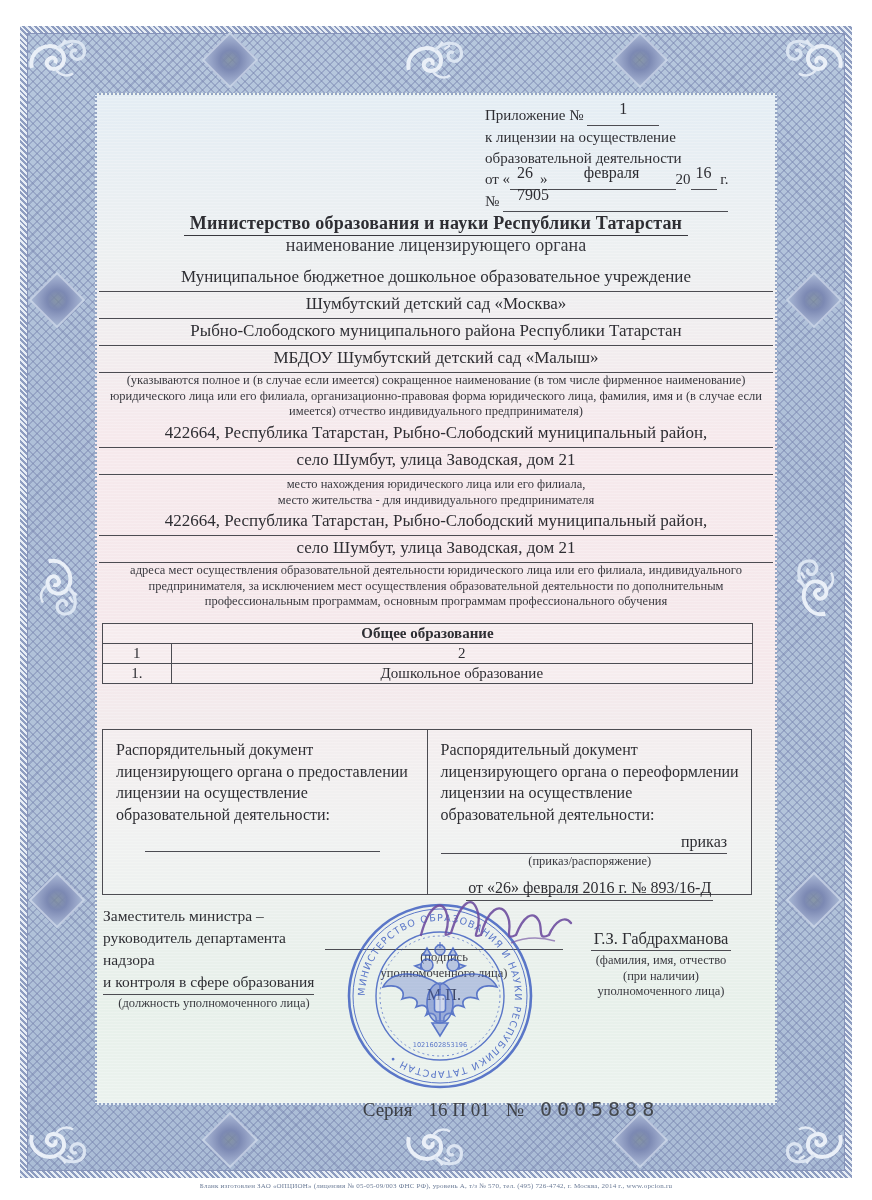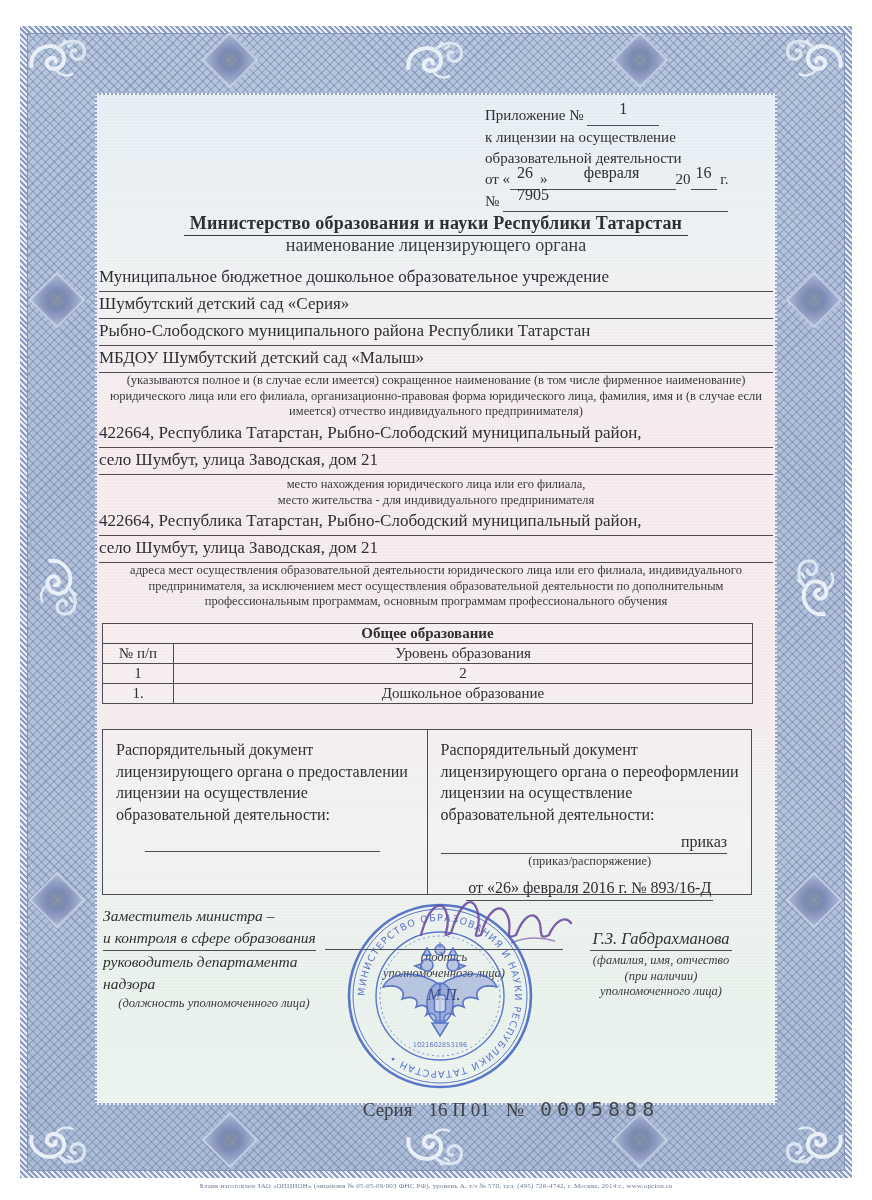--- a/index.html
+++ b/index.html
@@ -38,38 +38,38 @@
 
   
   .hdr{left:388px;top:10px;right:-12px;font-size:15px;line-height:20px;font-family:Liberation Serif, serif;}
   .hdr .row{margin-bottom:1px;}
 
   
   .authority-name{font-size:18px;font-weight:bold;display:inline-block;
     border-bottom:1.5px solid #38383e;padding:0 6px 1px 6px;letter-spacing:.2px;}
 
   
-  .docline{font-size:17px;line-height:24px;height:26px;border-bottom:1px solid #4c4c52;}
+  .docline{font-size:17px;line-height:24px;height:26px;text-align:center;border-bottom:1px solid #4c4c52;}
 
   
   table.edu{border-collapse:collapse;width:100%;background:rgba(255,255,255,.18);}
   table.edu td{border:1px solid #4c4c52;font-size:15px;text-align:center;padding:1px 4px;}
   td.tbl-title{font-size:17px;font-weight:bold;padding:3px 0;}
   .colnum{width:62px;}
 
   
   .orders{border:1.4px solid #4c4c52;display:flex;background:rgba(255,255,255,.12);}
   .ocell{width:50%;padding:9px 12px 10px 13px;font-size:16px;line-height:21.5px;position:relative;}
   .ocell.left{border-right:1.4px solid #4c4c52;}
   .oblank{position:absolute;bottom:42px;left:42px;width:235px;border-bottom:1px solid #4c4c52;}
   .odoc{margin-top:6px;text-align:right;border-bottom:1px solid #4c4c52;width:96%;}
   .odetails{margin-top:8px;display:inline-block;border-bottom:1px solid #4c4c52;padding:0 2px 1px 2px;}
 
   
-  .sig{display:flex;left:6px;right:16px;top:810px;font-style:italic;}
+  .sig{display:flex;left:6px;right:16px;top:810px;}
   .sig-left{width:222px;font-size:15.5px;line-height:22px;}
   .sig-mid{width:238px;position:relative;}
   .sig-right{flex:1;text-align:center;padding-top:24px;}
   .sigline{height:44px;border-bottom:1px solid #4c4c52;}
   .name-u{display:inline-block;font-size:16.5px;border-bottom:1px solid #4c4c52;padding:0 3px 1px 3px;}
 
   
   .serial{left:0;right:0;top:1002px;text-align:center;padding-left:150px;font-size:19px;color:#3d4046;}
   .serial .digits{font-family:"DejaVu Sans Mono", monospace;letter-spacing:5px;font-size:20px;color:#44484e;}
   .serial .gap{display:inline-block;width:16px;}
@@ -147,21 +147,21 @@
         </div>
       </div>
 
       <div class="abs c" style="left:0;right:0;top:118px;">
         <span class="authority-name">Министерство образования и науки Республики Татарстан</span>
         <div class="cap" style="font-size:18px;margin-top:2px;">наименование лицензирующего органа</div>
       </div>
 
       <div class="abs" style="left:2px;right:2px;top:170px;">
         <div class="docline">Муниципальное бюджетное дошкольное образовательное учреждение</div>
-        <div class="docline">Шумбутский детский сад «Серия»</div>
+        <div class="docline">Шумбутский детский сад «Москва»</div>
         <div class="docline">Рыбно-Слободского муниципального района Республики Татарстан</div>
         <div class="docline">МБДОУ Шумбутский детский сад «Малыш»</div>
       </div>
       <div class="abs cap" style="left:6px;right:6px;top:278px;">(указываются полное и (в случае если имеется) сокращенное наименование (в том числе фирменное наименование) юридического лица или его филиала, организационно-правовая форма юридического лица, фамилия, имя и (в случае если имеется) отчество индивидуального предпринимателя)</div>
 
       <div class="abs" style="left:2px;right:2px;top:326px;">
         <div class="docline">422664, Республика Татарстан, Рыбно-Слободский муниципальный район,</div>
         <div class="docline">село Шумбут, улица Заводская, дом 21</div>
       </div>
       <div class="abs cap" style="left:6px;right:6px;top:382px;">
@@ -174,24 +174,20 @@
         <div class="docline">село Шумбут, улица Заводская, дом 21</div>
       </div>
       <div class="abs cap" style="left:6px;right:6px;top:468px;">адреса мест осуществления образовательной деятельности юридического лица или его филиала, индивидуального предпринимателя, за исключением мест осуществления образовательной деятельности по дополнительным профессиональным программам, основным программам профессионального обучения</div>
 
       <div class="abs" style="left:5px;right:22px;top:528px;border-radius:19px;">
         <table class="edu">
           <tbody>
               <tr>
                 <td class="tbl-title" colspan="2">Общее образование</td>
               </tr>
-          <tr>
-            <td class="colnum">№ п/п</td>
-            <td>Уровень образования</td>
-          </tr>
           <tr>
             <td>1</td>
             <td>2</td>
           </tr>
           <tr>
             <td>1.</td>
             <td>Дошкольное образование</td>
           </tr>
         </tbody>
           </table>
@@ -206,22 +202,22 @@
           <div>Распорядительный документ лицензирующего органа о переоформлении лицензии на осуществление образовательной деятельности:</div>
           <div class="odoc">приказ</div>
           <div class="cap">(приказ/распоряжение)</div>
           <div class="c"><span class="odetails">от «26» февраля 2016 г. № 893/16-Д</span></div>
         </div>
       </div>
 
       <div class="abs sig">
         <div class="sig-left">
           <div>Заместитель министра –</div>
+          <div>руководитель департамента надзора</div>
           <div><span class="uline" style="display:inline-block;padding-bottom:1px;">и контроля в сфере образования</span></div>
-          <div>руководитель департамента надзора</div>
           <div class="cap" style="margin-top:1px;">(должность уполномоченного лица)</div>
         </div>
         <div class="sig-mid">
           <div class="sigline"></div>
           <div class="cap">
             <div>(подпись</div>
             <div>уполномоченного лица)</div>
           </div>
           <div class="c" style="font-size:16px;margin-top:5px;">М.П.</div>
         </div>

